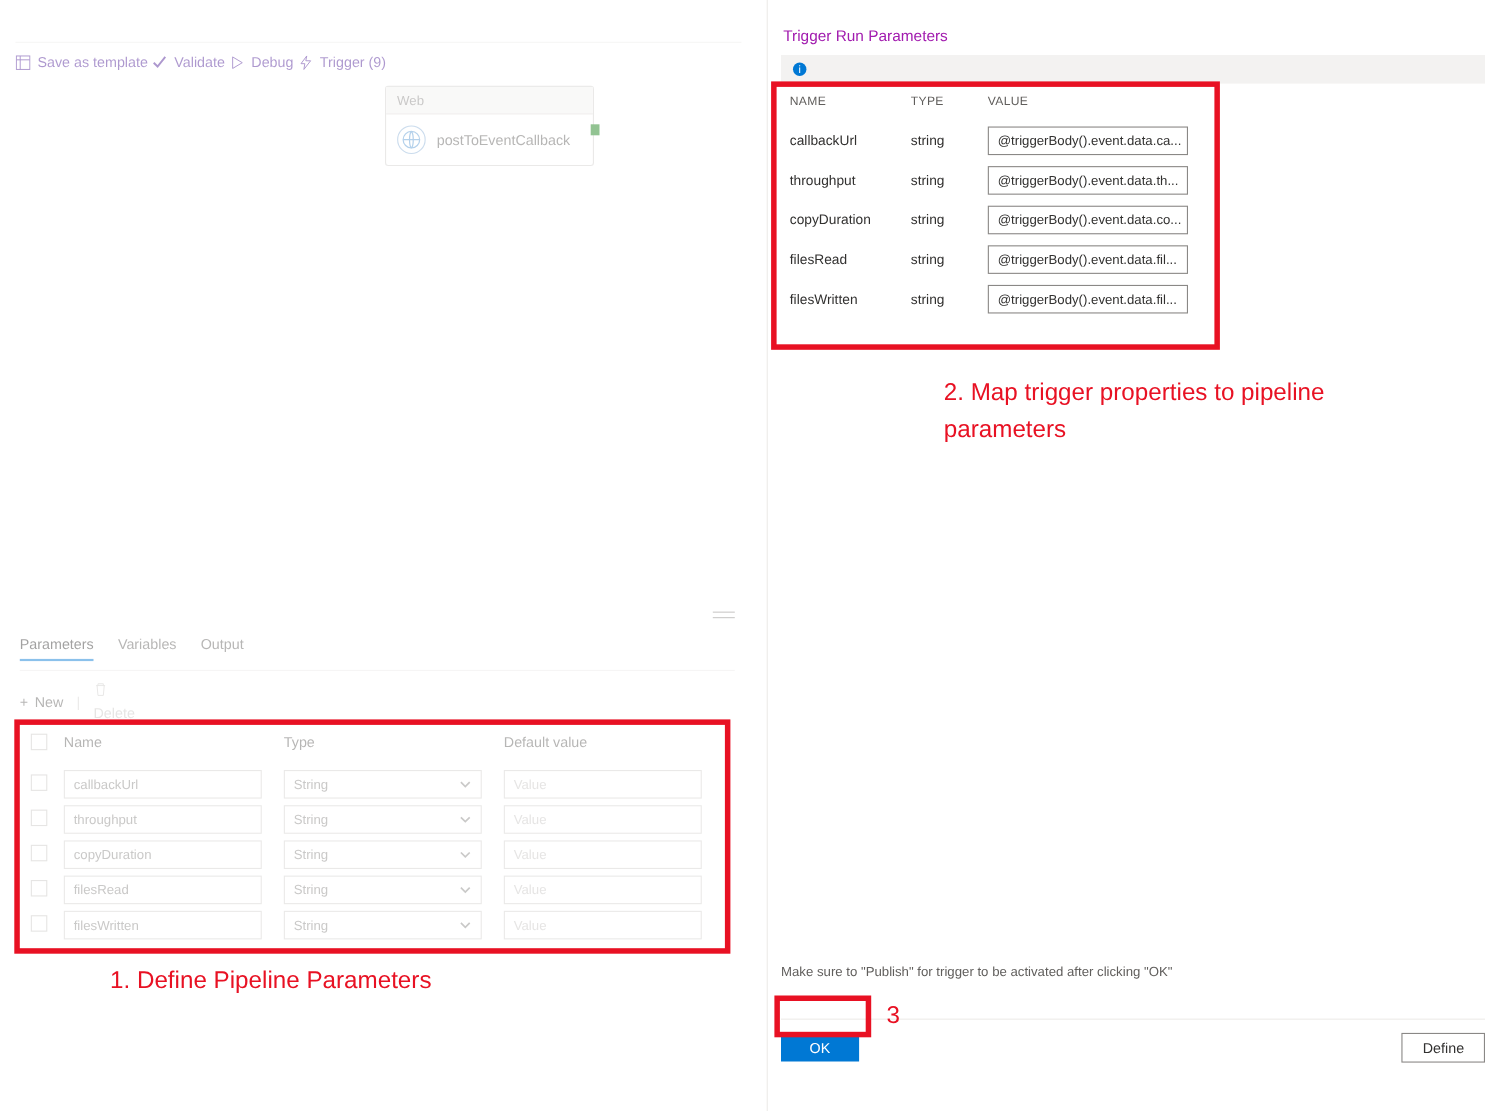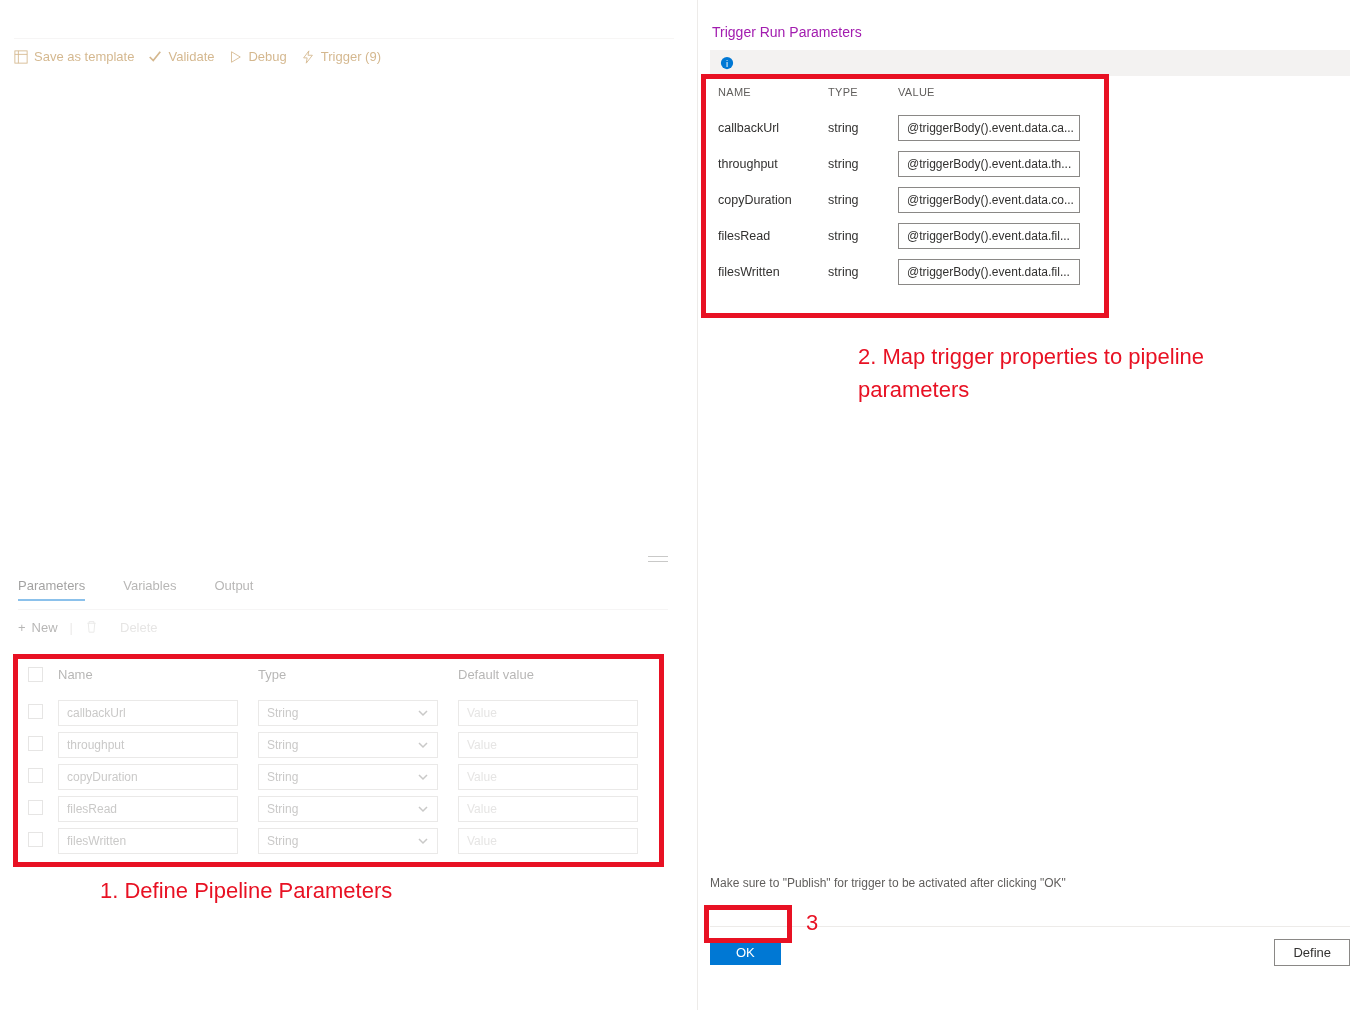--- a/index.html
+++ b/index.html
@@ -19,23 +19,23 @@
       top: 0;
       width: 680px;
       height: 1010px;
       opacity: 0.45;
     }
     .toolbar {
       position: absolute;
       top: 38px;
       left: 14px;
       display: flex;
-      gap: 14px;
+      gap: 4px;
       align-items: flex-start;
-      color: #a16207;
+      color: #4c1d95;
       border-top: 1px solid #edebe9;
       width: 660px;
       padding-top: 10px;
     }
     .toolbar-item {
       display: inline-flex;
       align-items: center;
       gap: 6px;
       font-size: 13px;
       cursor: pointer;
@@ -71,21 +71,21 @@
     }
     .activity-green {
       position:absolute; right:-6px; top:34px; width:8px; height:10px;
       background:#107c10;
     }
     .tabs {
       position: absolute;
       left: 18px;
       top: 578px;
       display: flex;
-      gap: 38px;
+      gap: 22px;
       color: #605e5c;
       border-bottom: 1px solid #edebe9;
       width: 650px;
       padding-bottom: 8px;
     }
     .tabs .active {
       color: #323130;
       font-weight: 400;
       border-bottom: 2px solid #0078d4;
       padding-bottom: 6px;
@@ -231,36 +231,49 @@
       <span>Debug</span>
     </span>
     <span class="toolbar-item">
       <svg viewBox="0 0 16 16" fill="none" stroke="currentColor">
           <path d="M9 1L3 9h4l-1 6 7-9H8z"></path>
         </svg>
       <span>Trigger (9)</span>
     </span>
   </div>
 
+  <div class="canvas-activity">
+    <div class="activity-header">Web</div>
+    <div class="activity-body">
+      <span class="globe">
+        <svg viewBox="0 0 24 24" width="18" height="18" fill="none" stroke="currentColor" stroke-width="1.5">
+            <circle cx="12" cy="12" r="10"></circle>
+            <path d="M2 12h20M12 2c3 3 3 17 0 20M12 2c-3 3-3 17 0 20"></path>
+          </svg>
+      </span>
+      <span style="font-size:13px;color:#605e5c;">postToEventCallback</span>
+    </div>
+    <div class="activity-green"></div>
+  </div>
 
   <div class="splitter-handle"></div>
 
   <div class="tabs">
     <span class="active">Parameters</span>
     <span>Variables</span>
     <span>Output</span>
   </div>
 
   <div class="sub-toolbar">
     <span style="display:inline-flex;gap:6px;align-items:center;">
       <span>+</span>
       <span>New</span>
     </span>
     <span class="sep">|</span>
-    <span class="disabled" style="display:inline-flex;gap:22px;align-items:flex-start;">
+    <span class="disabled" style="display:inline-flex;gap:8px;align-items:flex-start;flex-direction:column;">
       <svg width="13" height="13" viewBox="0 0 16 16" fill="none" stroke="currentColor">
           <path d="M3 4h10M5 4V2h6v2M4 4l1 11h6l1-11"></path>
         </svg>
       <span>Delete</span>
     </span>
   </div>
 
   <div class="params-table">
     <div class="params-table-header">
       <span><span class="chk" style="display:inline-block;"></span></span>

